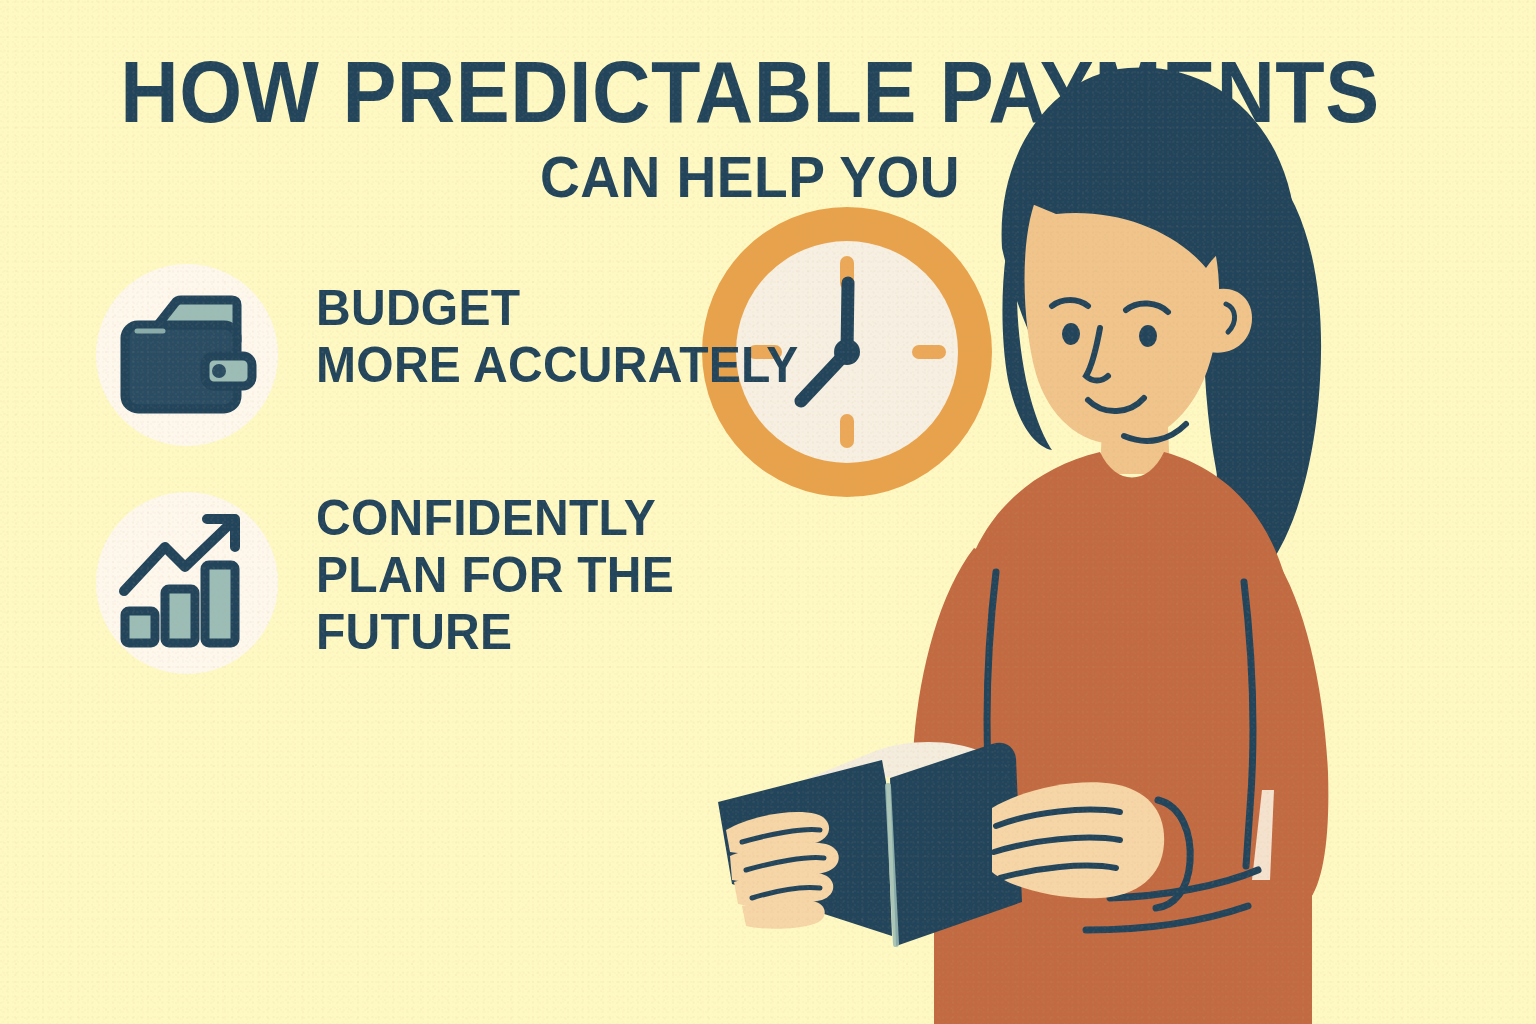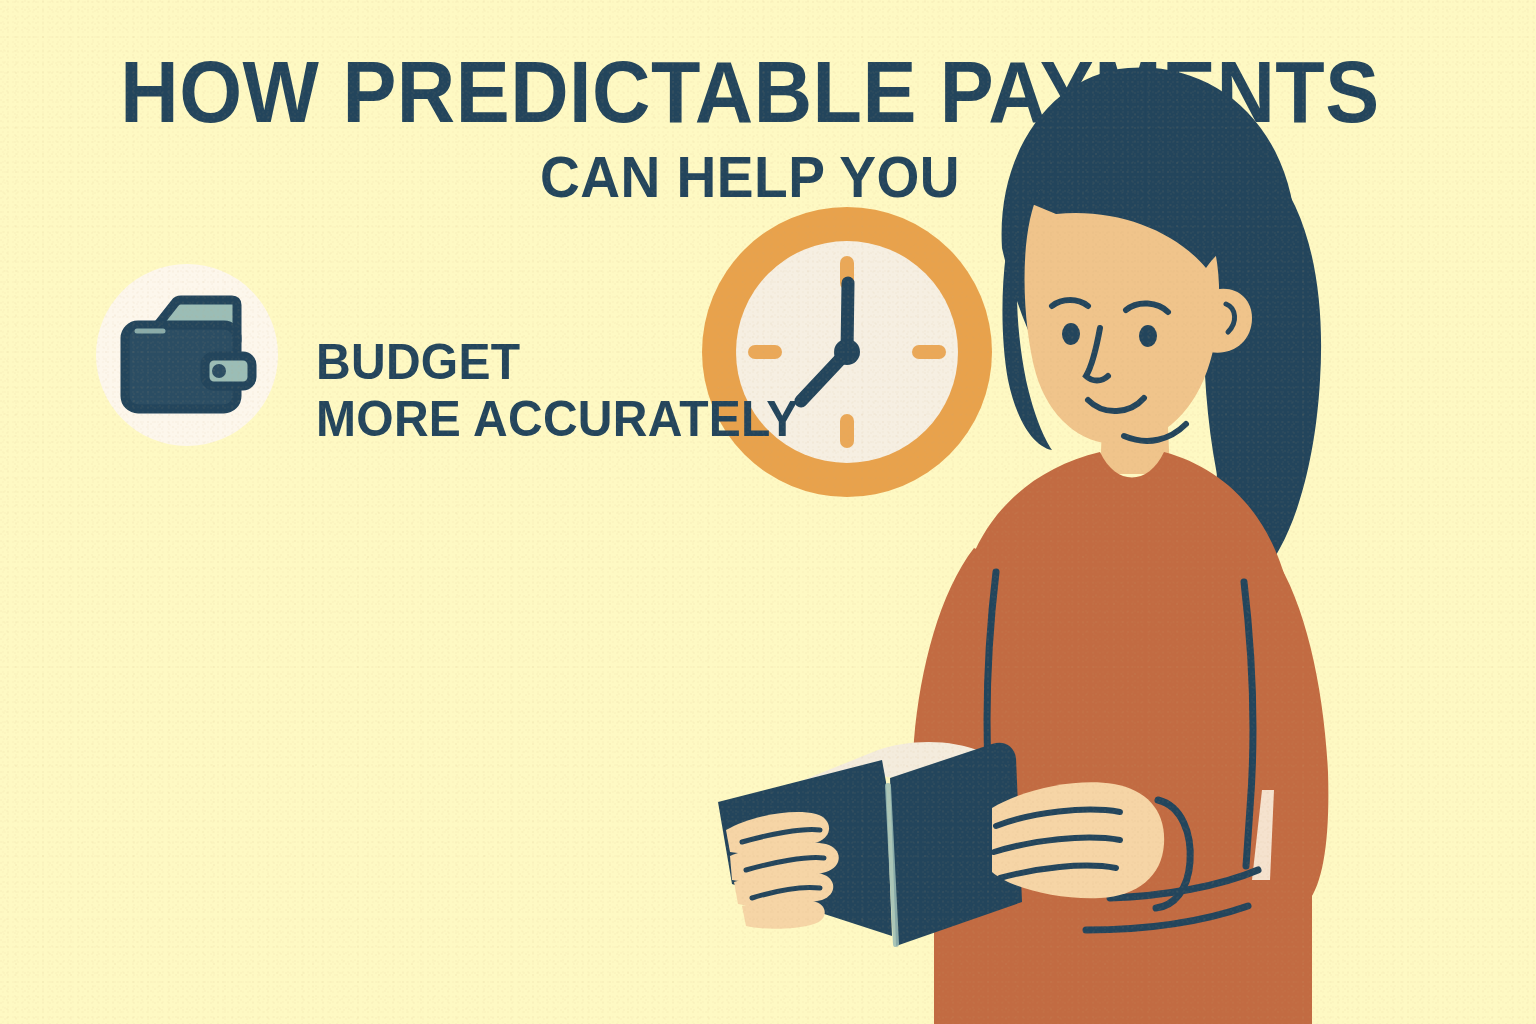--- a/index.html
+++ b/index.html
@@ -72,21 +72,21 @@
   #bullets {
     position: absolute;
     left: 92px;
     top: 258px;
     width: 760px;
     z-index: 20;
   }
   .bullet {
     position: relative;
     display: flex;
-    align-items: flex-end;
+    align-items: flex-start;
     margin-bottom: 38px;
     min-height: 186px;
   }
   .halo {
     position: absolute;
     left: 4px;
     top: 6px;
     width: 182px;
     height: 182px;
     border-radius: 50%;
@@ -156,20 +156,38 @@
 
           <rect x="94" y="79" width="47" height="30" rx="9" fill="#9bbdb6" stroke="#23455c" stroke-width="9"></rect>
           <circle cx="108" cy="94" r="7" fill="#2b4d63"></circle>
         </svg>
       </div>
       <div class="bullet-text">BUDGET
 MORE ACCURATELY</div>
     </div>
 
 
+    <div class="bullet b3">
+      <div class="halo"></div>
+      <div class="bullet-icon">
+        <svg width="152" height="152" viewBox="0 0 152 152" aria-hidden="true">
+
+          <rect x="14" y="106" width="30" height="32" rx="4" fill="#9bbdb6" stroke="#23455c" stroke-width="9"></rect>
+          <rect x="54" y="84" width="30" height="54" rx="4" fill="#9bbdb6" stroke="#23455c" stroke-width="9"></rect>
+          <rect x="94" y="60" width="30" height="78" rx="4" fill="#9bbdb6" stroke="#23455c" stroke-width="9"></rect>
+
+          <path d="M13 86 L54 42 L74 62 L122 16" fill="none" stroke="#23455c" stroke-width="10" stroke-linecap="round" stroke-linejoin="round"></path>
+
+          <path d="M96 14 L124 14 L124 42" fill="none" stroke="#23455c" stroke-width="10" stroke-linecap="round" stroke-linejoin="round"></path>
+        </svg>
+      </div>
+      <div class="bullet-text">CONFIDENTLY
+PLAN FOR THE
+FUTURE</div>
+    </div>
 
   </div>
 
   <div id="illustration">
     <svg width="840" height="1024" viewBox="0 0 840 1024" aria-hidden="true">
 
       <g>
         <circle cx="151" cy="352" r="145" fill="#e8a24c"></circle>
         <circle cx="151" cy="352" r="111" fill="#f6efe2"></circle>
 

